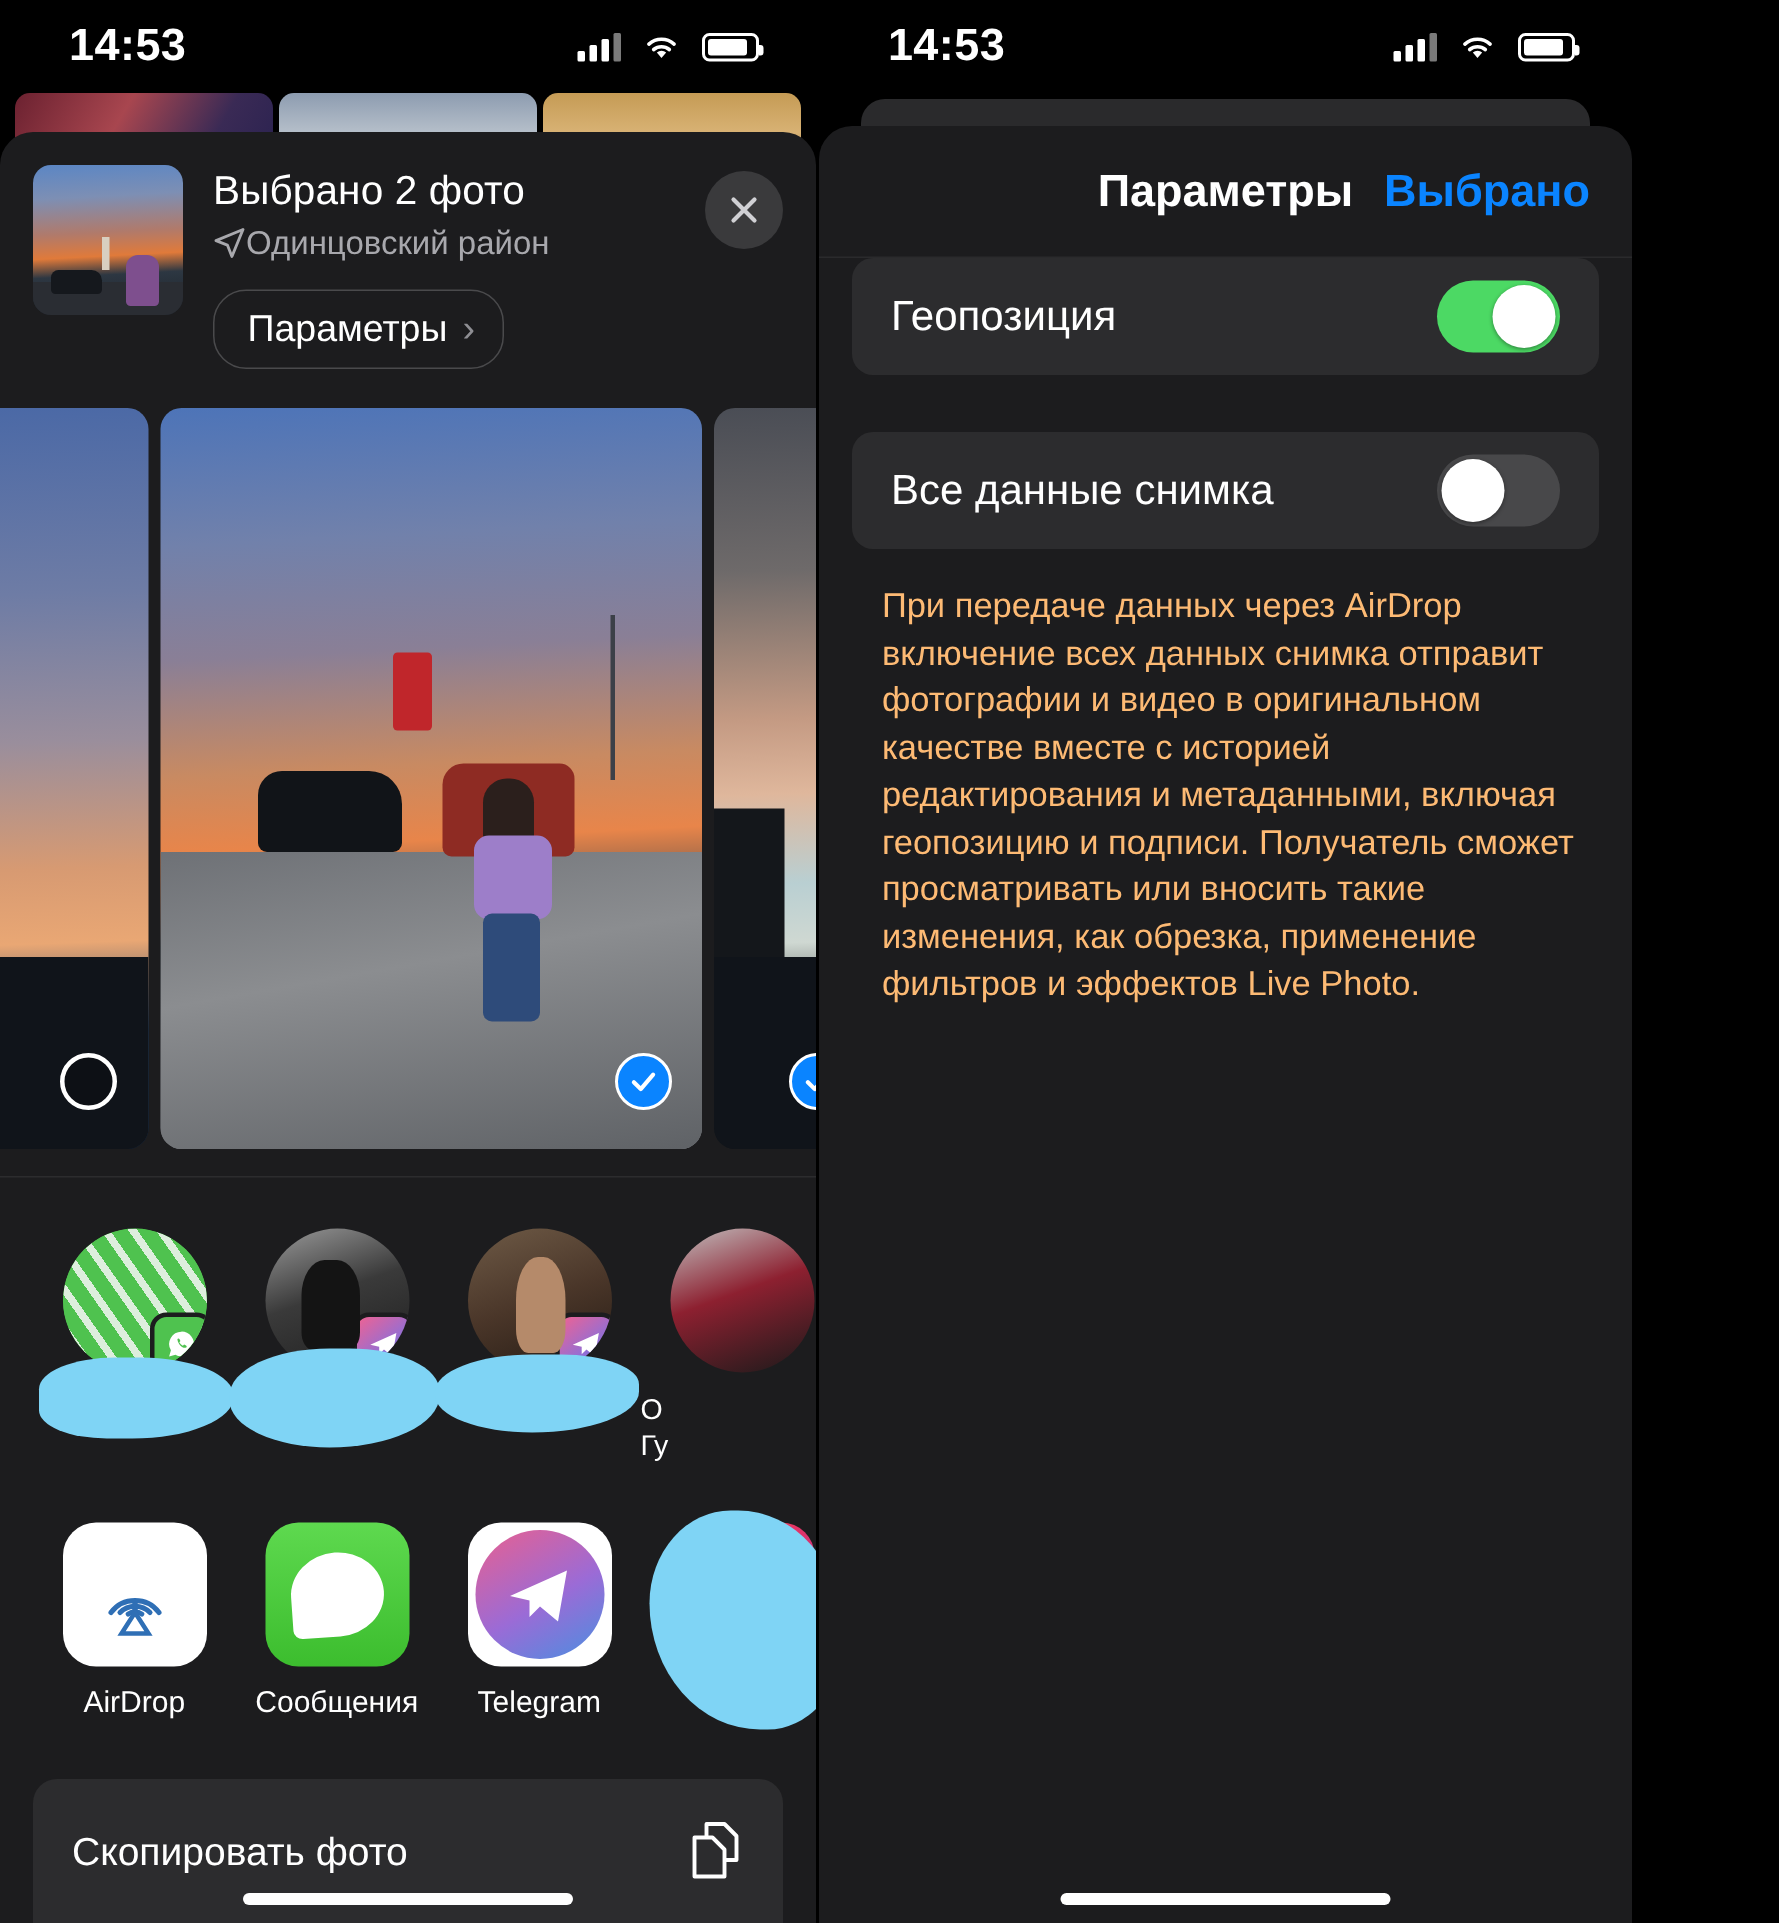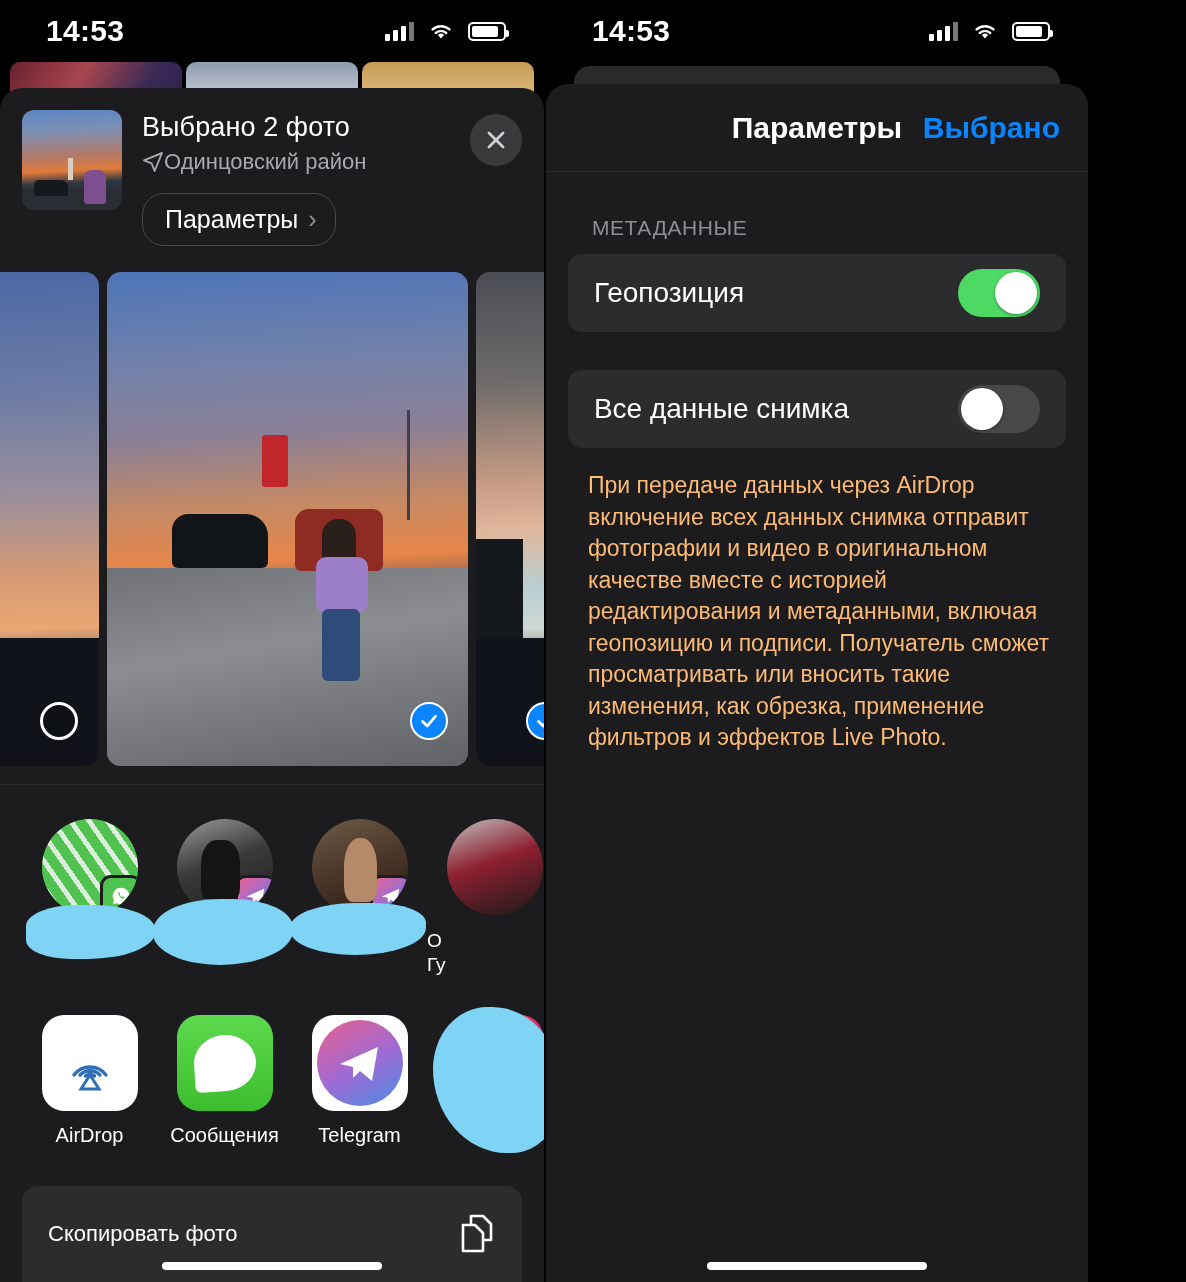--- a/index.html
+++ b/index.html
@@ -150,21 +150,21 @@
   .ic-ig { background:linear-gradient(135deg,#f9a43b,#e53265 45%,#c13584 70%,#7b3fb5); }
   .ic-blue { background:#2e6fdb; }
   .a-label { color:#fff; font-size:20px; margin-top:13px; }
 
   
   .copy-card {
     position:absolute; left:22px; right:22px; bottom:0; height:96px;
     background:#2c2c2e; border-radius:16px 16px 0 0;
     display:flex; align-items:center; justify-content:space-between; padding:0 26px;
   }
-  .copy-label { color:#fff; font-size:22px; }
+  .copy-label { color:#fff; font-size:26px; }
   .home-bar {
     position:absolute; bottom:12px; left:50%; transform:translateX(-50%);
     width:220px; height:8px; background:#fff; border-radius:5px; z-index:70;
   }
 
   
   .r-bgcard { position:absolute; top:66px; left:28px; right:28px; height:40px; background:#2a2a2c; border-radius:16px 16px 0 0; }
   .r-sheet { position:absolute; top:84px; left:0; width:100%; height:1198px; background:#1c1c1e; border-radius:22px 22px 0 0; z-index:20; }
   .r-nav { height:88px; position:relative; display:flex; align-items:center; justify-content:center; border-bottom:1px solid #2a2a2c; }
   .r-title { color:#fff; font-size:30px; font-weight:bold; }
@@ -408,21 +408,20 @@
     </div>
 
     <div class="r-bgcard"></div>
 
     <div class="r-sheet">
       <div class="r-nav">
         <div class="r-title">Параметры</div>
         <div class="r-done">Выбрано</div>
       </div>
 
-      <div class="sec-head">МЕТАДАННЫЕ</div>
 
       <div class="list-card">
         <div class="list-row">
           <div class="row-label">Геопозиция</div>
           <div class="toggle on">
               <div class="knob"></div>
             </div>
         </div>
       </div>
 

